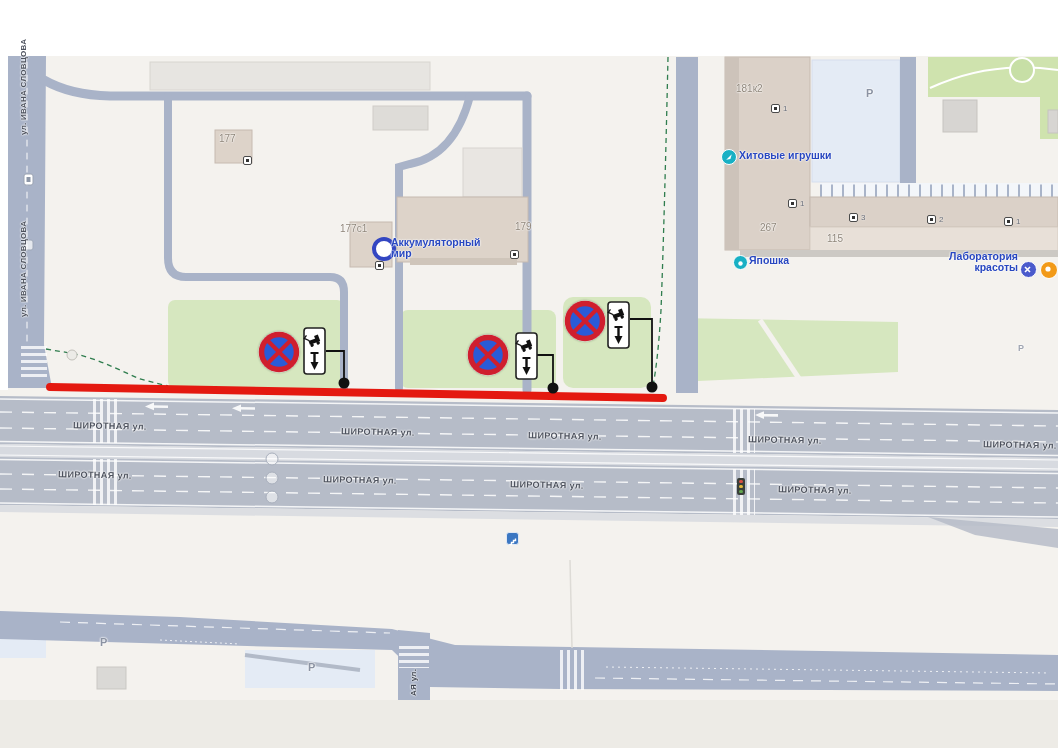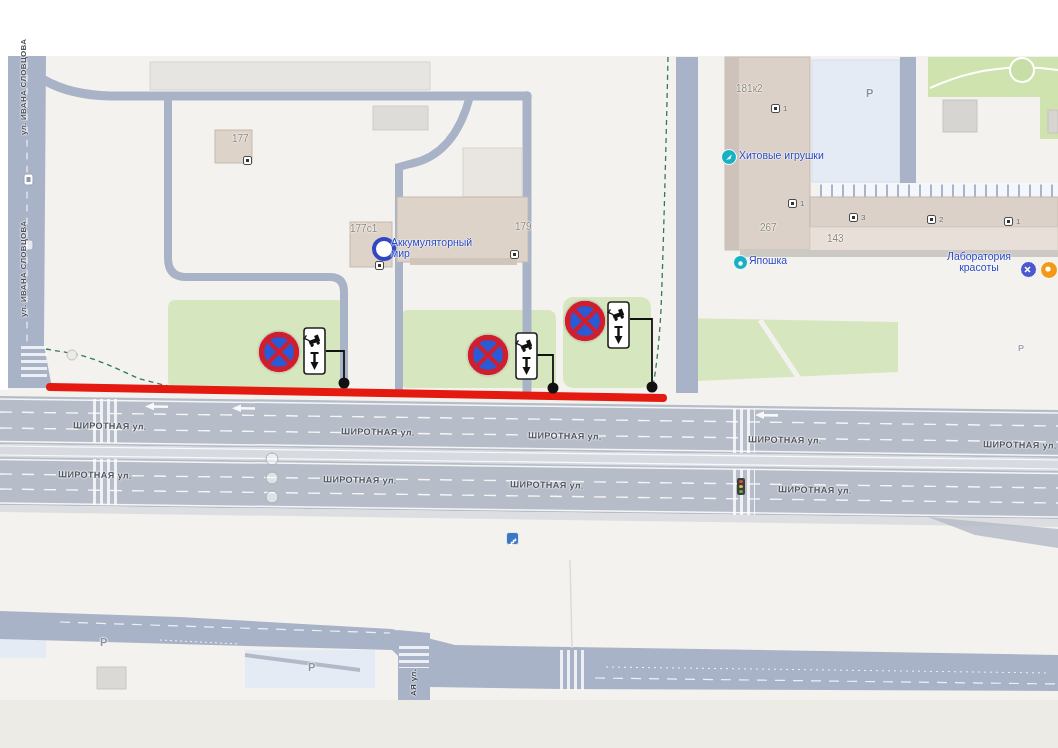--- a/index.html
+++ b/index.html
@@ -7,21 +7,21 @@
          font-family:"Liberation Sans",sans-serif;}
   .stage svg.base{position:absolute;left:0;top:0;}
   .lbl{position:absolute;white-space:nowrap;
        text-shadow:0 0 2px #fff,0 0 2px #fff,0 0 1px #fff;}
   .st{font-size:9px;font-weight:700;letter-spacing:.4px;color:#4d525e;transform:rotate(1.1deg);}
   .stv{font-size:8px;font-weight:700;letter-spacing:.3px;color:#4d525e;
        transform:rotate(-90deg);transform-origin:0 0;}
   .bl{font-size:10px;color:#8e8478;}
   .pk{font-size:11px;font-weight:600;color:#8b93a3;}
   .pk.small{font-size:9px;opacity:.8;}
-  .poi-label{font-size:10.5px;font-weight:400;color:#2847c0;line-height:11px;}
+  .poi-label{font-size:10.5px;font-weight:700;color:#2847c0;line-height:11px;}
   .poi-icon{position:absolute;border-radius:50%;}
   .ent{position:absolute;width:9px;height:9px;background:#fff;border:1.2px solid #4a4a4a;
        border-radius:2px;box-sizing:border-box;}
   .ent::after{content:"";position:absolute;left:2px;top:2px;width:3px;height:3px;background:#333;}
   .entnum{position:absolute;font-size:8px;color:#6a6f7a;text-shadow:0 0 2px #fff;}
   .sign-circle{position:absolute;width:42px;height:42px;filter:drop-shadow(0 0 1px rgba(0,0,0,.3));}
   .sign-plate{position:absolute;}
   .tl{position:absolute;width:8px;height:17px;background:#3a3f3a;border-radius:2px;
       display:flex;flex-direction:column;align-items:center;justify-content:space-evenly;}
   .tl i{width:3.5px;height:3.5px;border-radius:50%;display:block;}
@@ -182,26 +182,26 @@
 <div class="lbl st" style="left:983px;top:440px">ШИРОТНАЯ ул.</div>
 <div class="lbl st" style="left:58px;top:470px">ШИРОТНАЯ ул.</div>
 <div class="lbl st" style="left:323px;top:475px">ШИРОТНАЯ ул.</div>
 <div class="lbl st" style="left:510px;top:480px">ШИРОТНАЯ ул.</div>
 <div class="lbl st" style="left:778px;top:485px">ШИРОТНАЯ ул.</div>
 
 <div class="lbl stv" style="left:19px;top:135px">ул. ИВАНА СЛОВЦОВА</div>
 <div class="lbl stv" style="left:19px;top:317px">ул. ИВАНА СЛОВЦОВА</div>
 <div class="lbl stv" style="left:409px;top:696px;color:#3e4450">АЯ ул.</div>
 
-<div class="lbl bl" style="left:232px;top:133px">177</div>
-<div class="lbl bl" style="left:350px;top:223px">177с1</div>
+<div class="lbl bl" style="left:219px;top:133px">177</div>
+<div class="lbl bl" style="left:340px;top:223px">177с1</div>
 <div class="lbl bl" style="left:515px;top:221px">179</div>
 <div class="lbl bl" style="left:736px;top:83px">181к2</div>
 <div class="lbl bl" style="left:760px;top:222px">267</div>
-<div class="lbl bl" style="left:827px;top:233px">143</div>
+<div class="lbl bl" style="left:827px;top:233px">115</div>
 
 <div class="lbl pk" style="left:866px;top:87px">Р</div>
 <div class="lbl pk small" style="left:1018px;top:343px">Р</div>
 <div class="lbl pk" style="left:100px;top:636px">Р</div>
 <div class="lbl pk" style="left:308px;top:661px">Р</div>
 
 <div class="poi-icon" style="left:721px;top:149px;width:14px;height:14px;background:#18b0c4;border:1px solid #fff">
   <svg width="12" height="12" viewBox="0 0 12 12" style="margin:1px">
         <path d="M3.2,8.8 L8.8,3.2 L7.4,8 Z" fill="#fff"></path>
       </svg>
@@ -214,21 +214,21 @@
   <span>мир</span>
 </div>
 
 <div class="poi-icon" style="left:733px;top:255px;width:13px;height:13px;background:#18b0c4;border:1px solid #fff">
   <svg width="11" height="11" viewBox="0 0 11 11" style="margin:1px">
         <circle cx="5.5" cy="5.5" r="2.2" fill="#fff"></circle>
       </svg>
 </div>
 <div class="lbl poi-label" style="left:749px;top:255px">Япошка</div>
 
-<div class="lbl poi-label" style="left:940px;top:251px;width:78px;text-align:center">
+<div class="lbl poi-label" style="left:940px;top:251px;width:78px;text-align:right">
   <span>Лаборатория</span><br>
   <span>красоты</span>
 </div>
 <div class="poi-icon" style="left:1020px;top:261px;width:15px;height:15px;background:#4a5acc;border:1px solid #fff">
   <svg width="13" height="13" viewBox="0 0 13 13" style="margin:0">
         <path d="M4,4 L9,9 M9,4 L4,9" stroke="#fff" stroke-width="1.6"></path>
       </svg>
 </div>
 <div class="poi-icon" style="left:1040px;top:261px;width:16px;height:16px;background:#f29a18;border:1px solid #fff">
   <svg width="14" height="14" viewBox="0 0 14 14">

